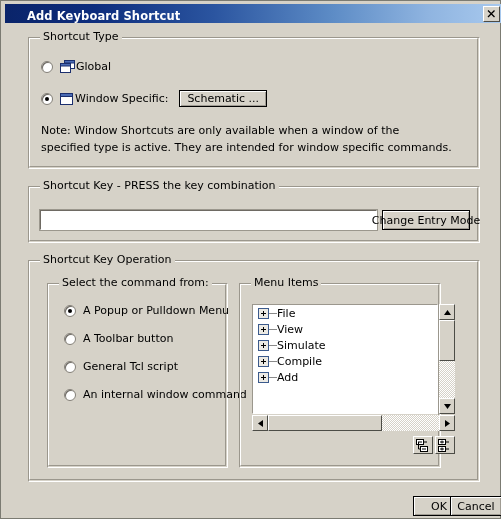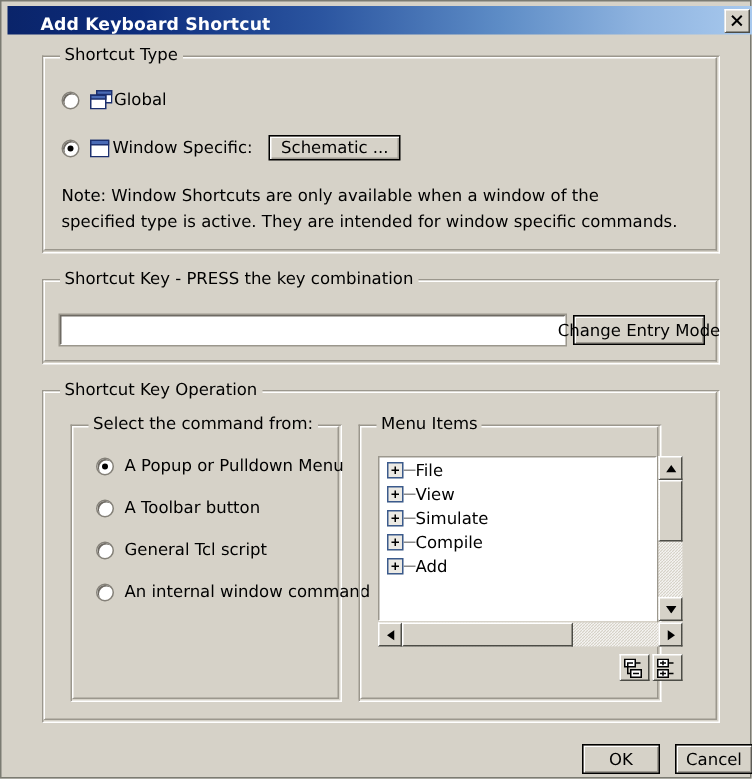--- a/index.html
+++ b/index.html
@@ -431,16 +431,16 @@
           <path d="M2 3 L6 3 M4 1.5 L4 4.5" stroke="#000" stroke-width="1"></path>
           <path d="M7.5 3 L11 3" stroke="#000" stroke-width="1"></path>
           <rect x="0.5" y="7.5" width="7" height="5" fill="#ffffff" stroke="#000" stroke-width="1"></rect>
           <path d="M2 10 L6 10 M4 8.5 L4 11.5" stroke="#000" stroke-width="1"></path>
           <path d="M7.5 10 L11 10" stroke="#000" stroke-width="1"></path>
         </svg>
       </div>
     </div>
   </div>
 
-  <button class="btn" style="position:absolute; left:385px; top:494px; width:52px; height:20px;">OK</button>
+  <button class="btn" style="position:absolute; left:410px; top:494px; width:52px; height:20px;">OK</button>
   <button class="btn" style="position:absolute; left:447px; top:494px; width:52px; height:20px;">Cancel</button>
 
 </div>
 
 </body></html>

